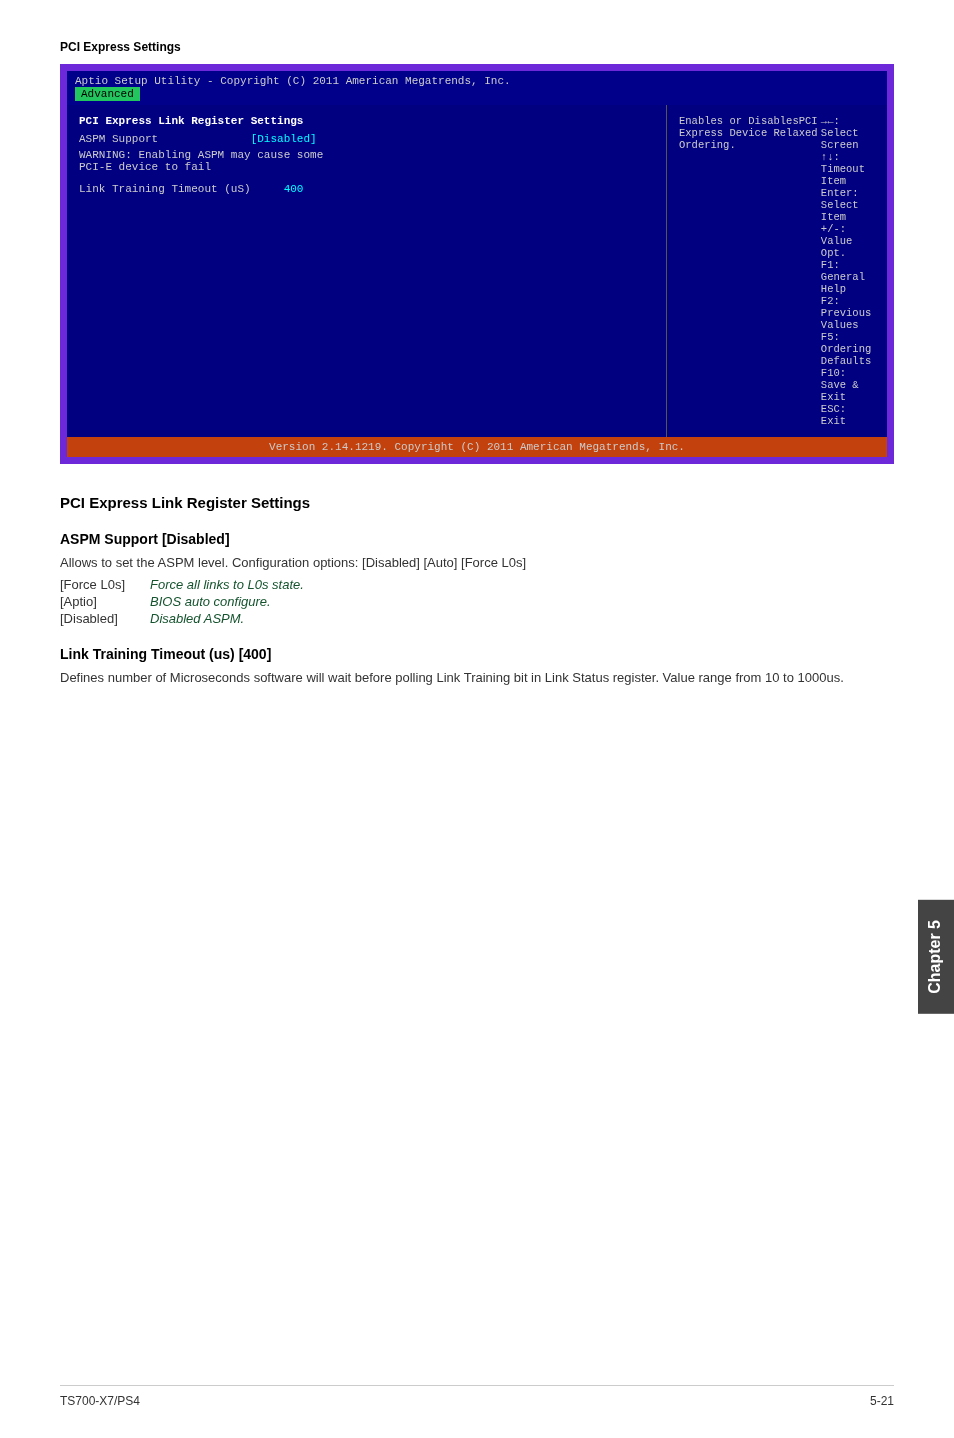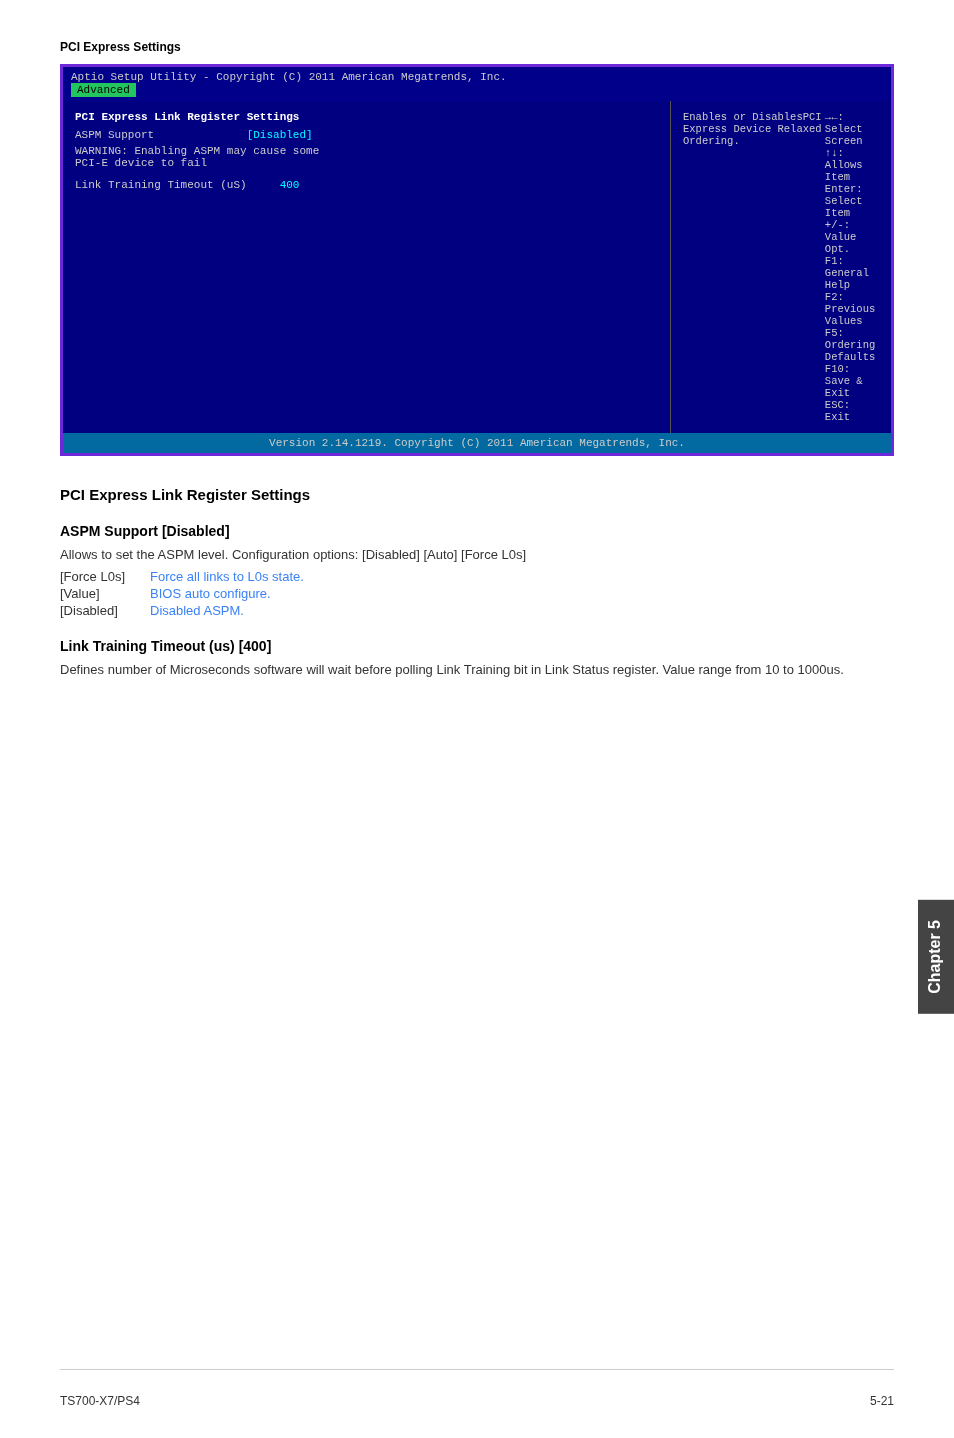--- a/index.html
+++ b/index.html
@@ -17,21 +17,21 @@
     }
 
     .section-title {
       font-size: 12px;
       font-weight: bold;
       margin-bottom: 10px;
     }
 
     
     .bios-box {
-      border: 3px solid #6d28d9;
+      border: 7px solid #6d28d9;
       background: #1a1a2e;
       color: #ccc;
       font-family: 'Courier New', Courier, monospace;
       font-size: 11px;
       margin-bottom: 30px;
     }
 
     .bios-header {
       background: #00008b;
       color: #ccc;
@@ -71,21 +71,21 @@
     .bios-right-top {
       color: #ccc;
     }
 
     .bios-right-bottom {
       color: #ccc;
       margin-top: auto;
     }
 
     .bios-footer {
-      background: #0369a1;
+      background: #c2410c;
       color: #ccc;
       padding: 4px 12px;
       text-align: center;
       font-family: 'Courier New', Courier, monospace;
       font-size: 11px;
     }
 
     .bios-section-label {
       color: #fff;
       font-weight: bold;
@@ -151,21 +151,22 @@
     }
 
     .doc-option-key {
       width: 90px;
       font-size: 13px;
       color: #333;
     }
 
     .doc-option-val {
       font-size: 13px;
-      color: #3b82f6;
+      color: #14532d;
+      font-style: italic;
     }
 
     
     .chapter-tab {
       position: absolute;
       right: 0;
       top: 900px;
       background: #444;
       color: #fff;
       writing-mode: vertical-rl;
@@ -179,21 +180,21 @@
 
     
     .page-footer {
       position: absolute;
       bottom: 30px;
       left: 60px;
       right: 60px;
       display: flex;
       justify-content: space-between;
       border-top: 1px solid #ccc;
-      padding-top: 24px;
+      padding-top: 8px;
       font-size: 12px;
       color: #333;
     }
   </style>
 </head>
 <body>
 
 <div class="page-content">
 
   <div class="section-title">PCI Express Settings</div>
@@ -220,21 +221,21 @@
           <span>Link Training Timeout (uS)</span>
           &nbsp;&nbsp;&nbsp;
           <span class="bios-timeout-value">400</span>
         </div>
       </div>
 
       <div class="bios-right">
         <div class="bios-right-top">Enables or DisablesPCI Express Device Relaxed Ordering.</div>
         <div class="bios-right-bottom">
           <div>→←: Select Screen</div>
-          <div>↑↓:  Allows Item</div>
+          <div>↑↓:  Timeout Item</div>
           <div>Enter: Select Item</div>
           <div>+/-: Value Opt.</div>
           <div>F1: General Help</div>
           <div>F2: Previous Values</div>
           <div>F5: Ordering Defaults</div>
           <div>F10: Save &amp; Exit</div>
           <div>ESC: Exit</div>
         </div>
       </div>
     </div>
@@ -248,21 +249,21 @@
 
   <div class="doc-section">
     <div class="doc-subsection-title">ASPM Support [Disabled]</div>
     <div class="doc-text">Allows to set the ASPM level. Configuration options: [Disabled] [Auto] [Force L0s]</div>
     <div class="doc-options">
       <div class="doc-option-row">
         <span class="doc-option-key">[Force L0s]</span>
         <span class="doc-option-val">Force all links to L0s state.</span>
       </div>
       <div class="doc-option-row">
-        <span class="doc-option-key">[Value]</span>
+        <span class="doc-option-key">[Aptio]</span>
         <span class="doc-option-val">BIOS auto configure.</span>
       </div>
       <div class="doc-option-row">
         <span class="doc-option-key">[Disabled]</span>
         <span class="doc-option-val">Disabled ASPM.</span>
       </div>
     </div>
   </div>
 
   <div class="doc-section">

